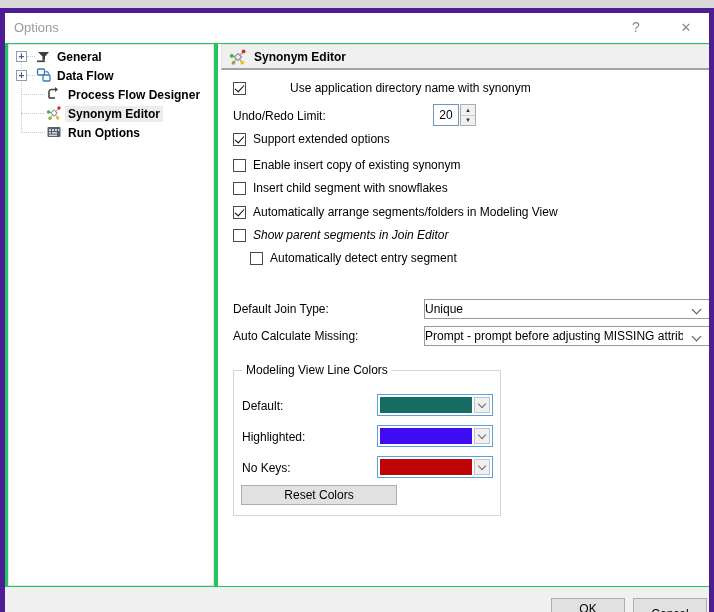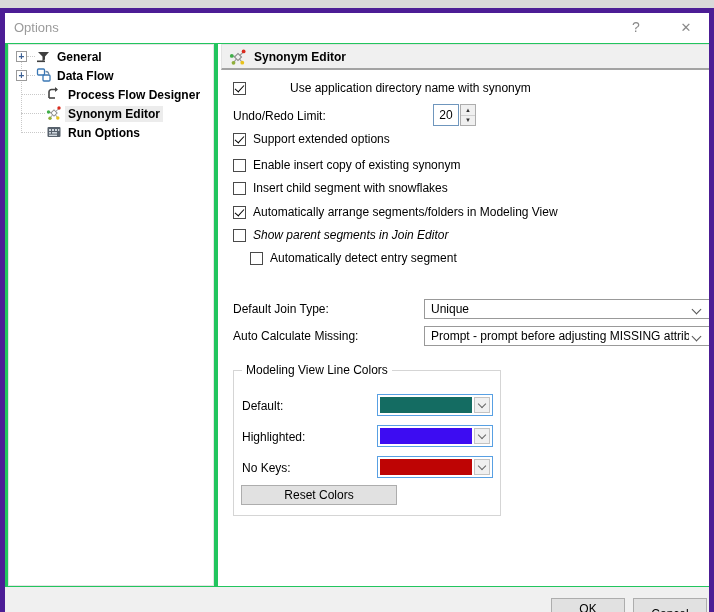--- a/index.html
+++ b/index.html
@@ -34,21 +34,21 @@
   .checkbox.checked::after{content:"";position:absolute;left:3px;top:0px;width:4px;height:8px;
     border:solid #000;border-width:0 1.6px 1.6px 0;transform:rotate(42deg);}
   .field-label{position:absolute;white-space:nowrap;}
   
   .spinner{position:absolute;display:flex;align-items:stretch;}
   .spin-num{width:26px;height:22px;border:1px solid #6f96bd;background:#fff;display:flex;align-items:center;justify-content:center;}
   .spin-btns{width:16px;margin-left:1px;border:1px solid #adadad;display:flex;flex-direction:column;background:#f0f0f0;}
   .spin-btn{flex:1;display:flex;align-items:center;justify-content:center;font-size:6px;color:#333;line-height:1;}
   .spin-btn.up{border-bottom:1px solid #cfcfcf;}
   
-  .combo{position:absolute;height:20px;background:#fff;border:1px solid #999;display:flex;align-items:center;padding-left:6px;}
+  .combo{position:absolute;height:20px;background:#fff;border:1px solid #999;display:flex;align-items:center;}
   .combo .combo-value{white-space:nowrap;overflow:hidden;}
   .chev{width:7px;height:7px;border-right:1.4px solid #555;border-bottom:1.4px solid #555;transform:rotate(45deg);margin-top:-3px;}
   .combo .chev{position:absolute;right:9px;top:9px;}
   
   .groupbox{position:absolute;left:228px;top:357px;width:268px;height:146px;border:1px solid #d5d5d5;}
   .groupbox-title{position:absolute;left:8px;top:-8px;background:#fff;padding:0 4px;}
   .color-row-label{position:absolute;white-space:nowrap;}
   .color-combo{position:absolute;width:116px;height:22px;border:1px solid #58a0e3;background:#fff;display:flex;padding:2px;gap:2px;}
   .swatch{flex:1;}
   .color-arrow{width:16px;background:#f0f0f0;border:1px solid #c3c3c3;display:flex;align-items:center;justify-content:center;}

